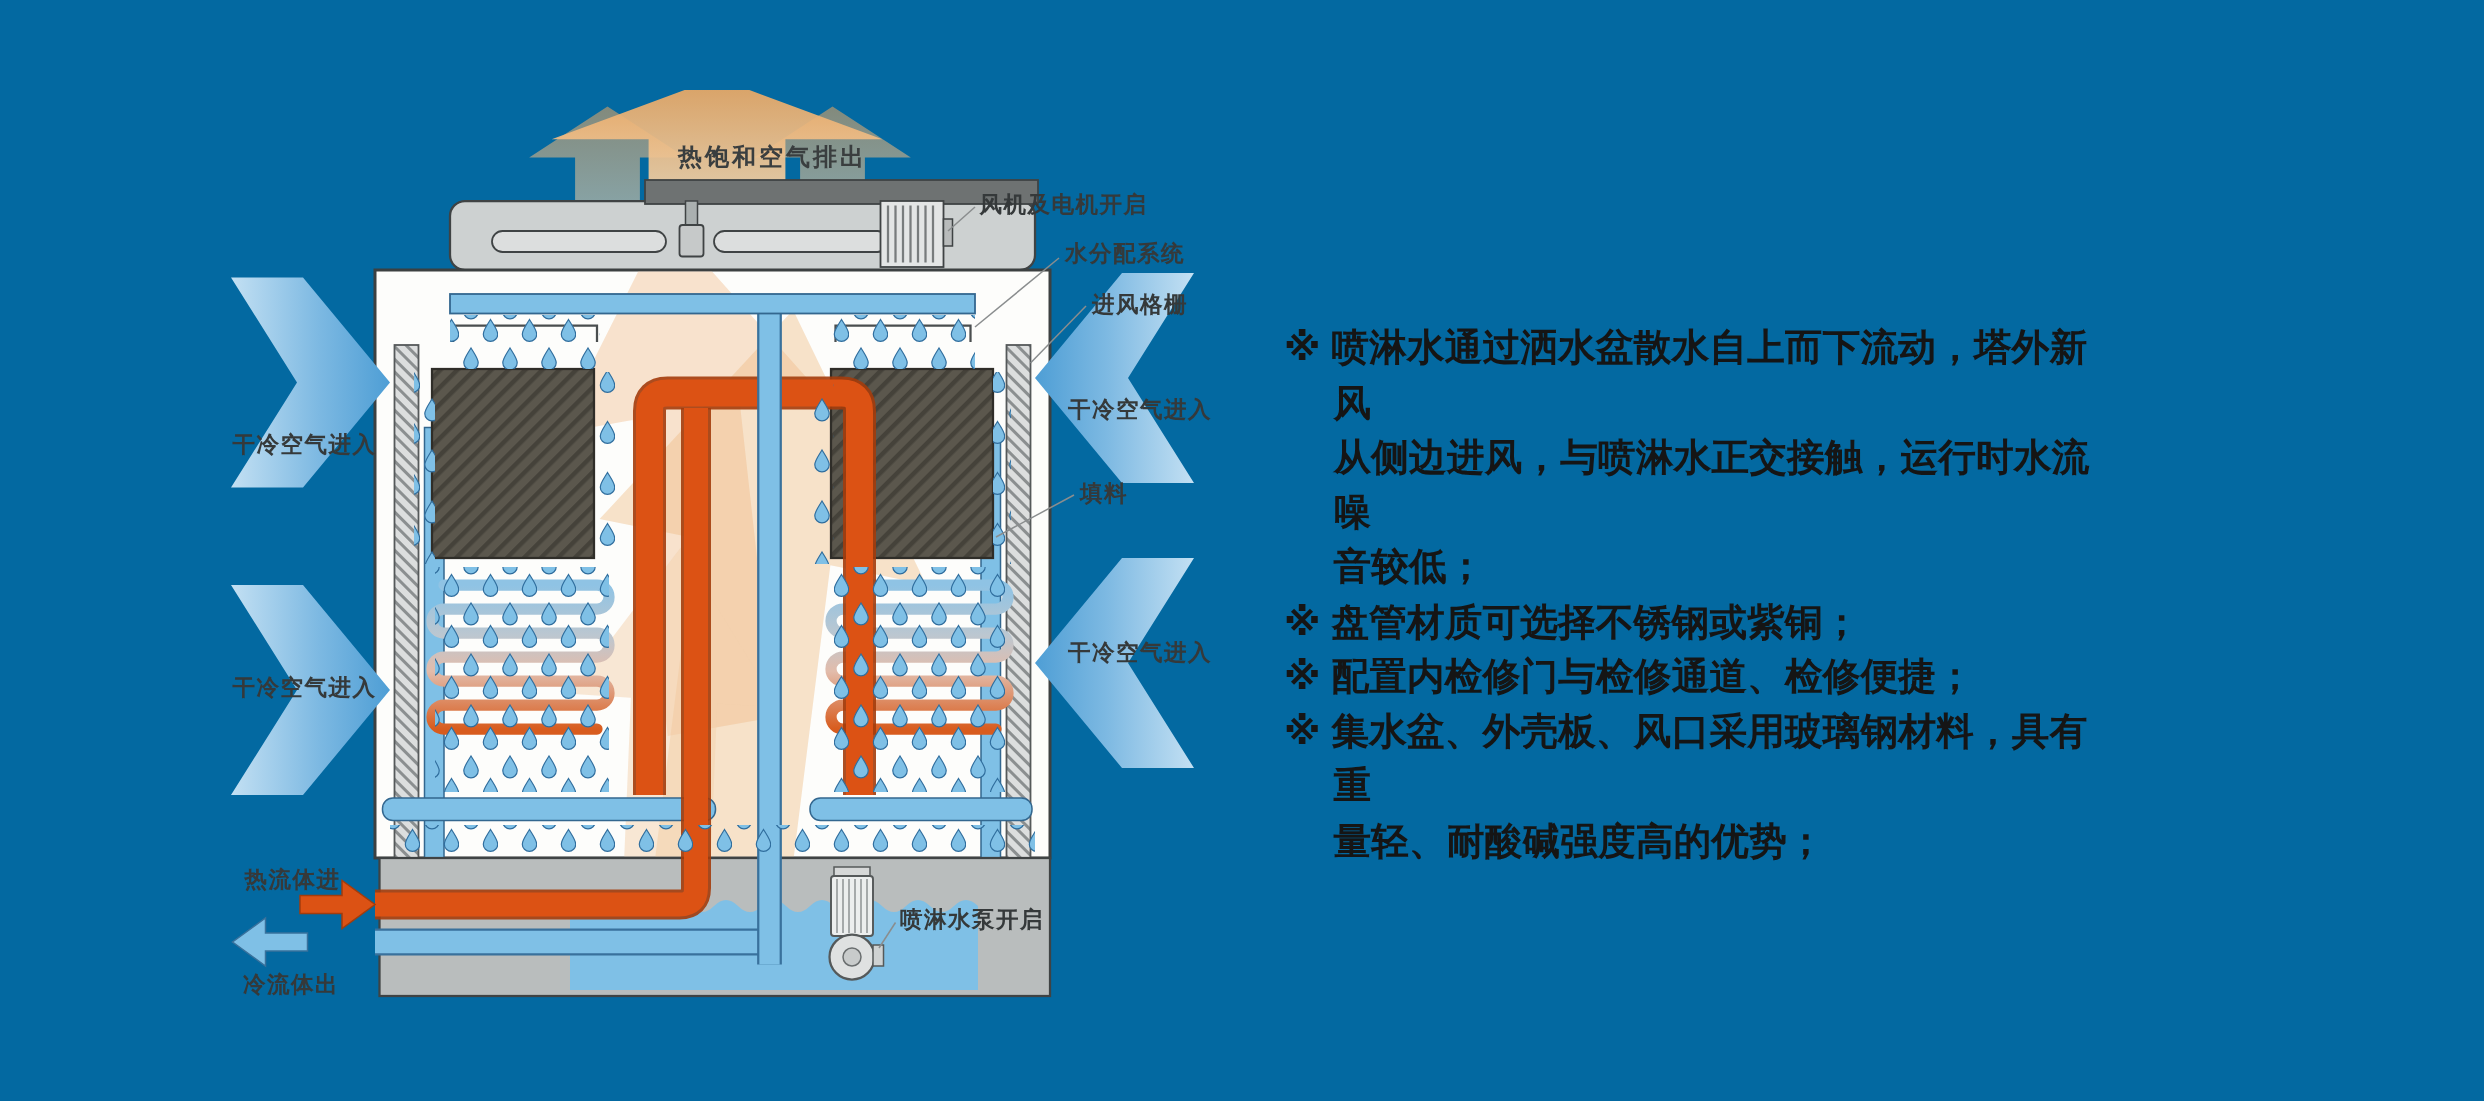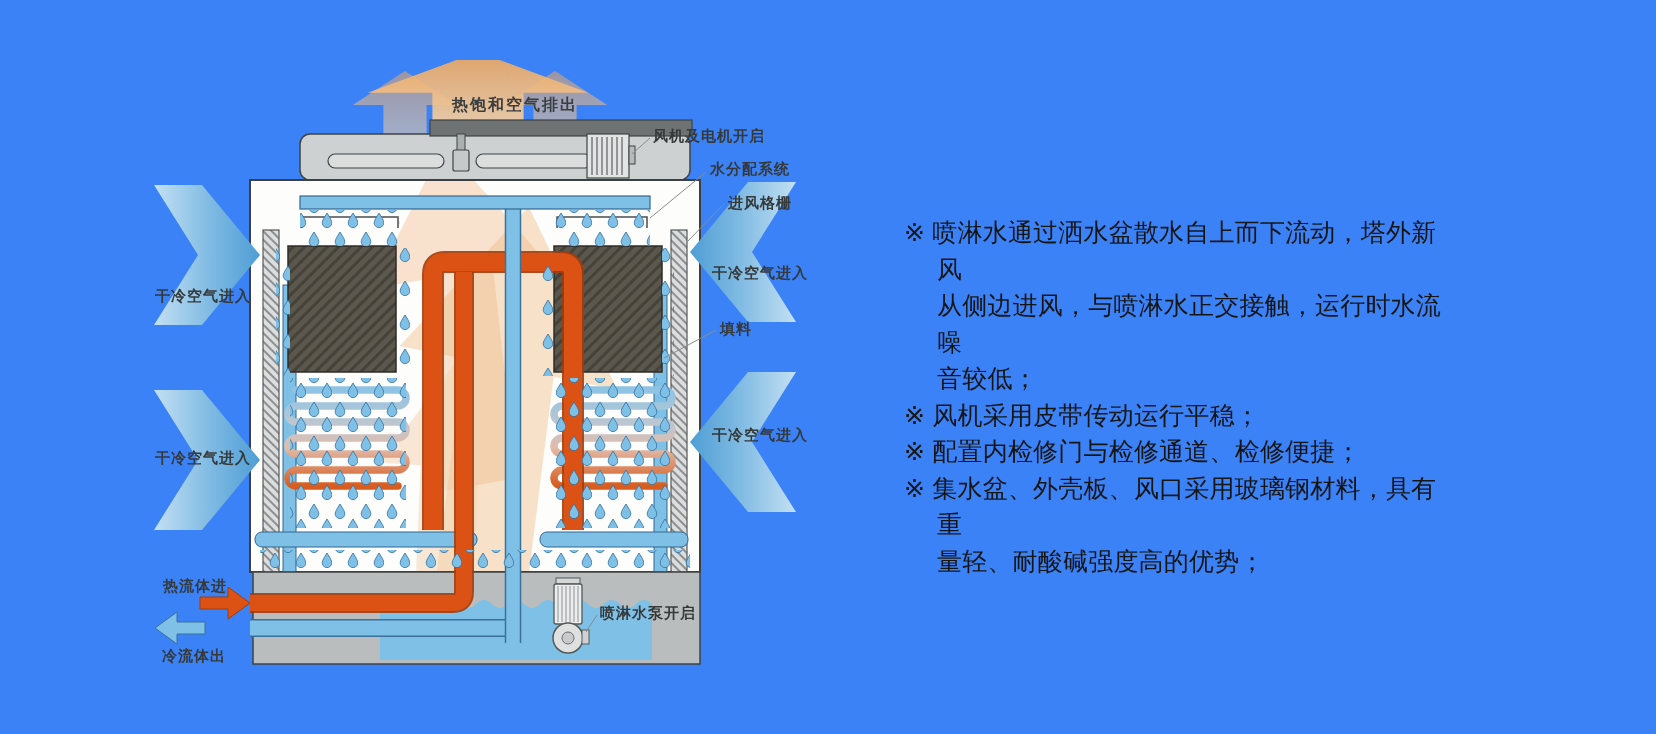--- a/index.html
+++ b/index.html
@@ -1,31 +1,31 @@
 <!DOCTYPE html>
 <html><head>
 <meta charset="utf-8">
 <style>
   html,body{margin:0;padding:0;}
   body{
     width:1656px;height:734px;background:#ffffff;
     font-family:"Liberation Sans","DejaVu Sans",sans-serif;
     -webkit-font-smoothing:antialiased;
   }
-  .canvas{position:relative;width:1656px;height:734px;background:#3b82f6;overflow:hidden;}
+  .canvas{position:relative;width:1656px;height:734px;background:#0369a1;overflow:hidden;}
   .diagram-wrap{position:absolute;left:150px;top:60px;width:660px;height:612px;}
   .diagram-wrap svg{display:block;}
   svg text{
     font-family:"Liberation Sans","DejaVu Sans",sans-serif;
     fill:#35393a;font-weight:600;font-size:15px;letter-spacing:1px;
   }
   svg text.big{font-size:16px;letter-spacing:2px;fill:#3a3e3f;}
   .features{
-    position:absolute;left:904px;top:214px;width:552px;
-    color:#151515;font-size:25px;line-height:36.5px;font-weight:400;
+    position:absolute;left:856px;top:214px;width:552px;
+    color:#151515;font-size:25px;line-height:36.5px;font-weight:700;
   }
   .feature-item{
     white-space:pre-line;
     padding-left:33px;text-indent:-33px;
     letter-spacing:0.2px;
   }
 </style>
 </head>
 <body>
 
@@ -190,19 +190,19 @@
     <text x="13" y="531">热流体进</text>
     <text x="12" y="601">冷流体出</text>
     <text x="450" y="558">喷淋水泵开启</text>
   </svg>
   </div>
 
   <div class="features">
     <div class="feature-item">※ 喷淋水通过洒水盆散水自上而下流动，塔外新风
 从侧边进风，与喷淋水正交接触，运行时水流噪
 音较低；</div>
-    <div class="feature-item">※ 风机采用皮带传动运行平稳；</div>
+    <div class="feature-item">※ 盘管材质可选择不锈钢或紫铜；</div>
     <div class="feature-item">※ 配置内检修门与检修通道、检修便捷；</div>
     <div class="feature-item">※ 集水盆、外壳板、风口采用玻璃钢材料，具有重
 量轻、耐酸碱强度高的优势；</div>
   </div>
 
 </div>
 
 </body></html>

